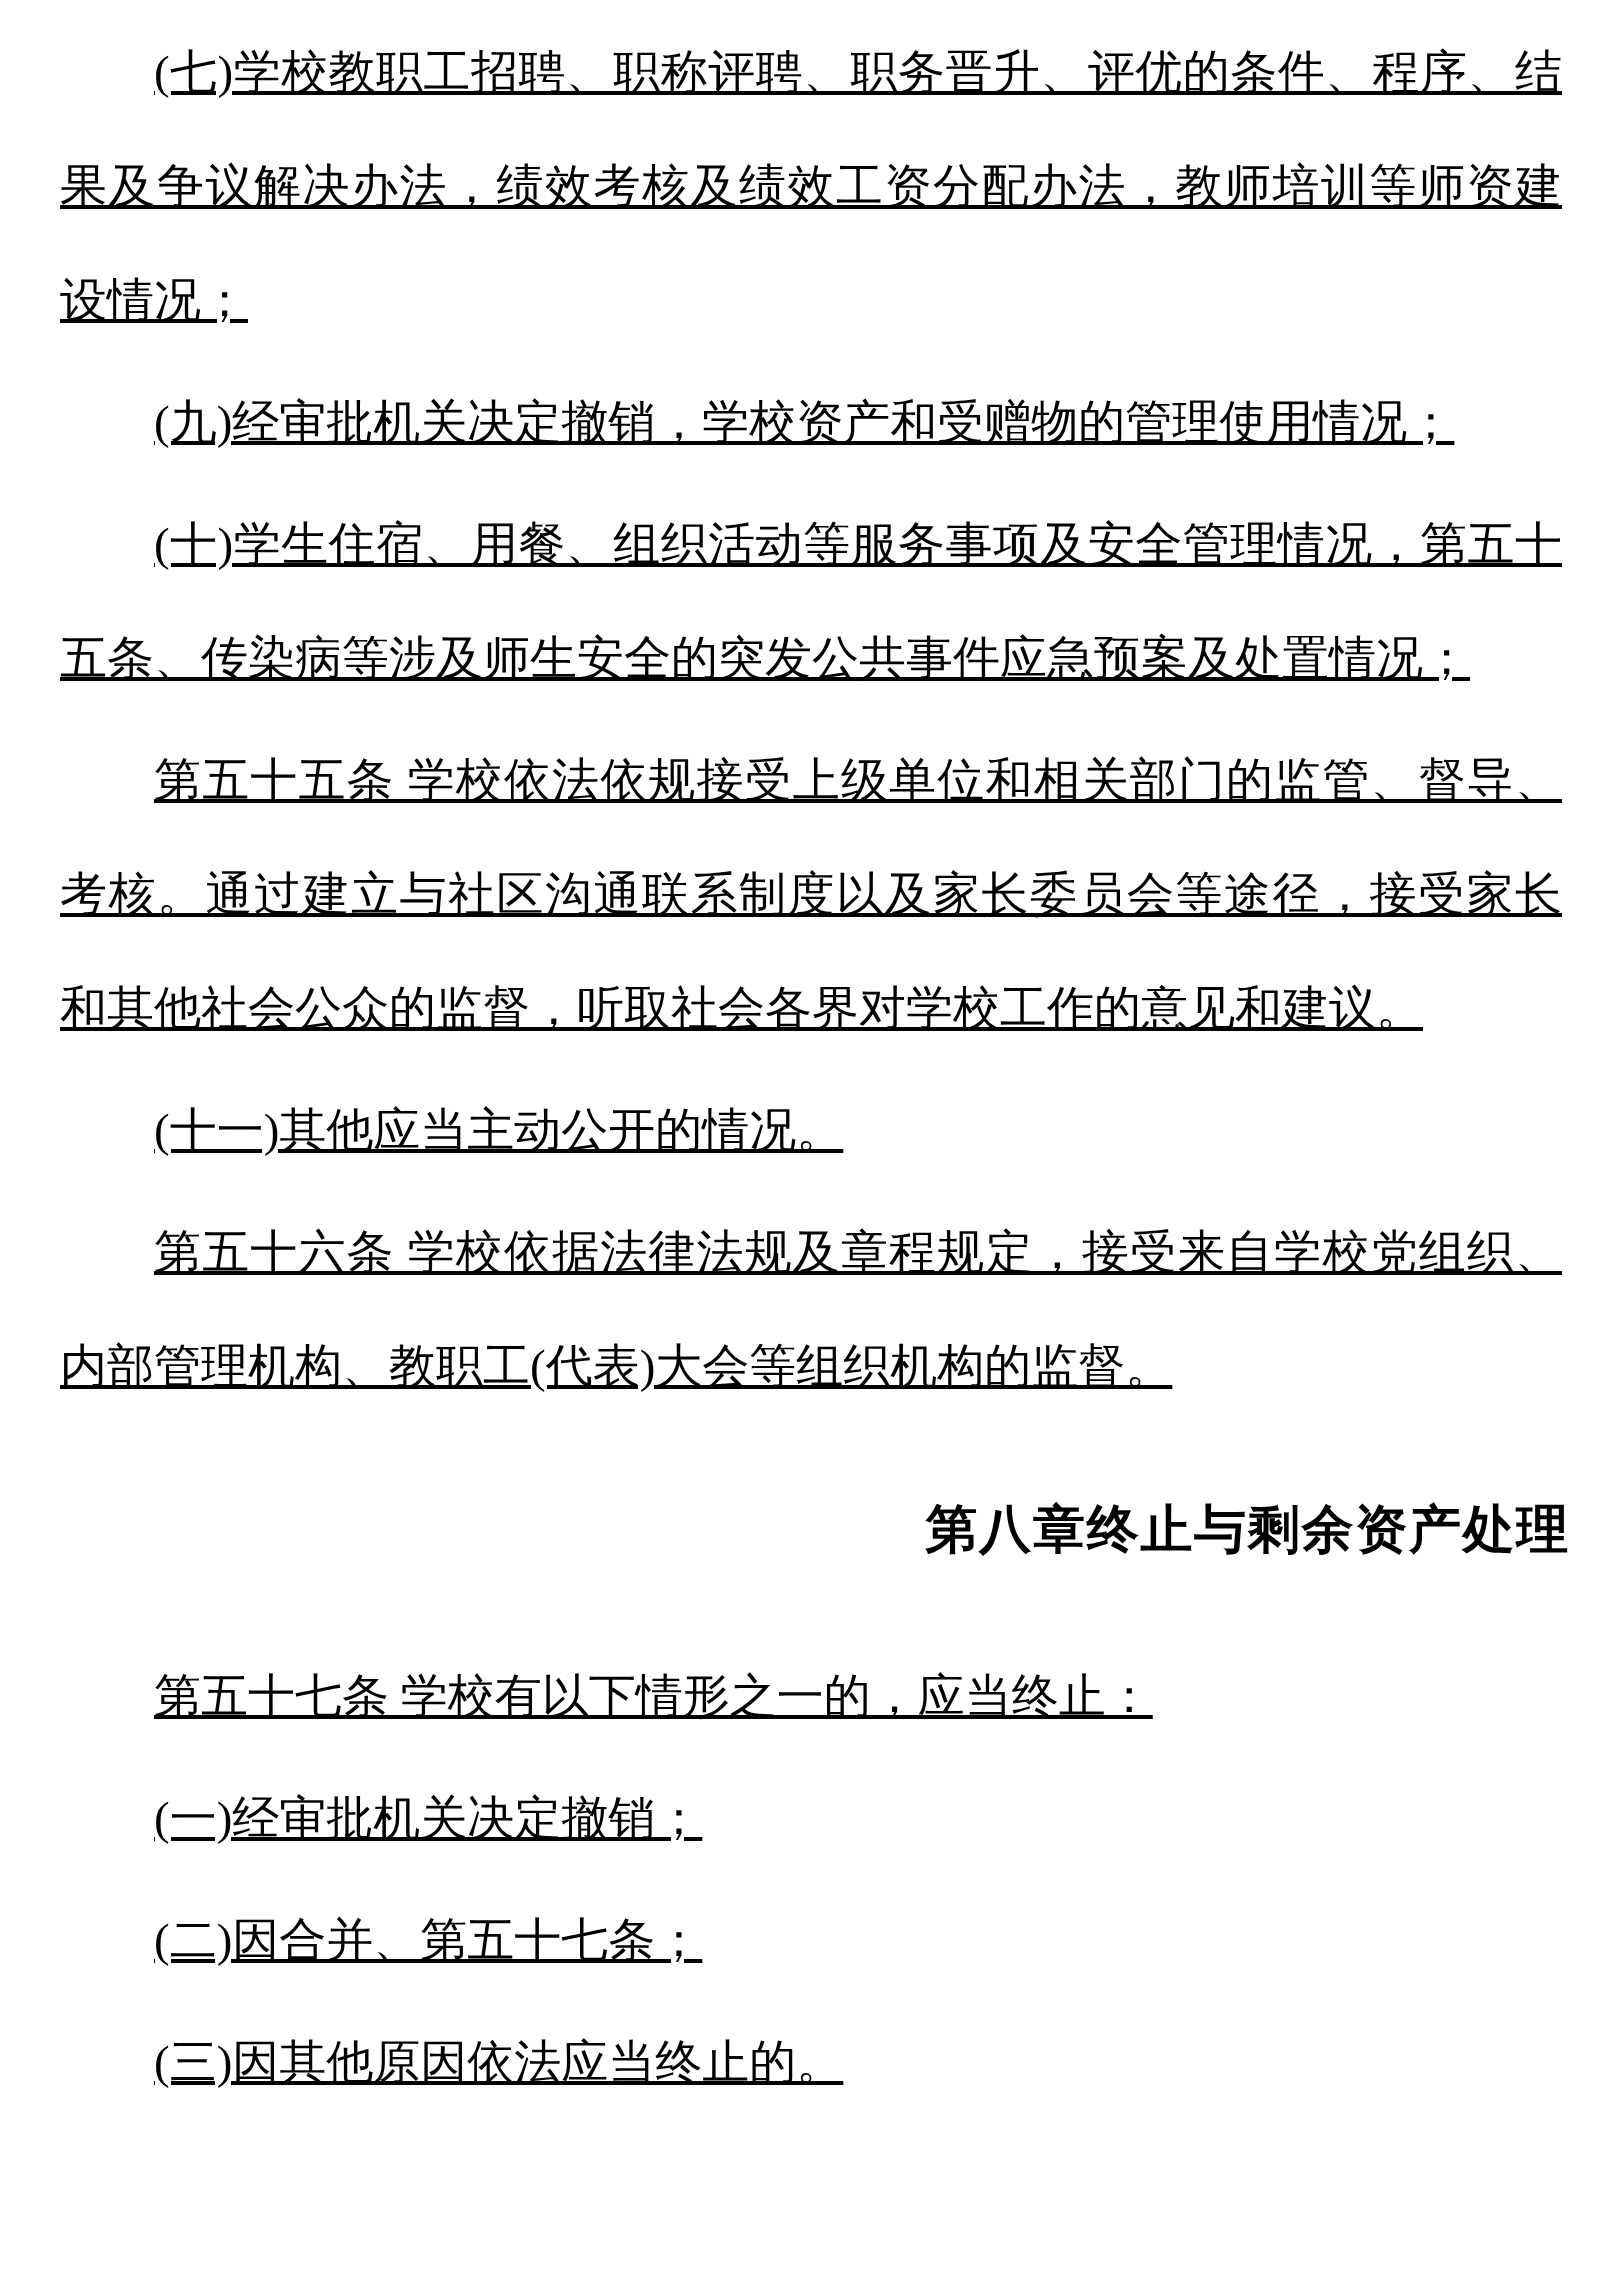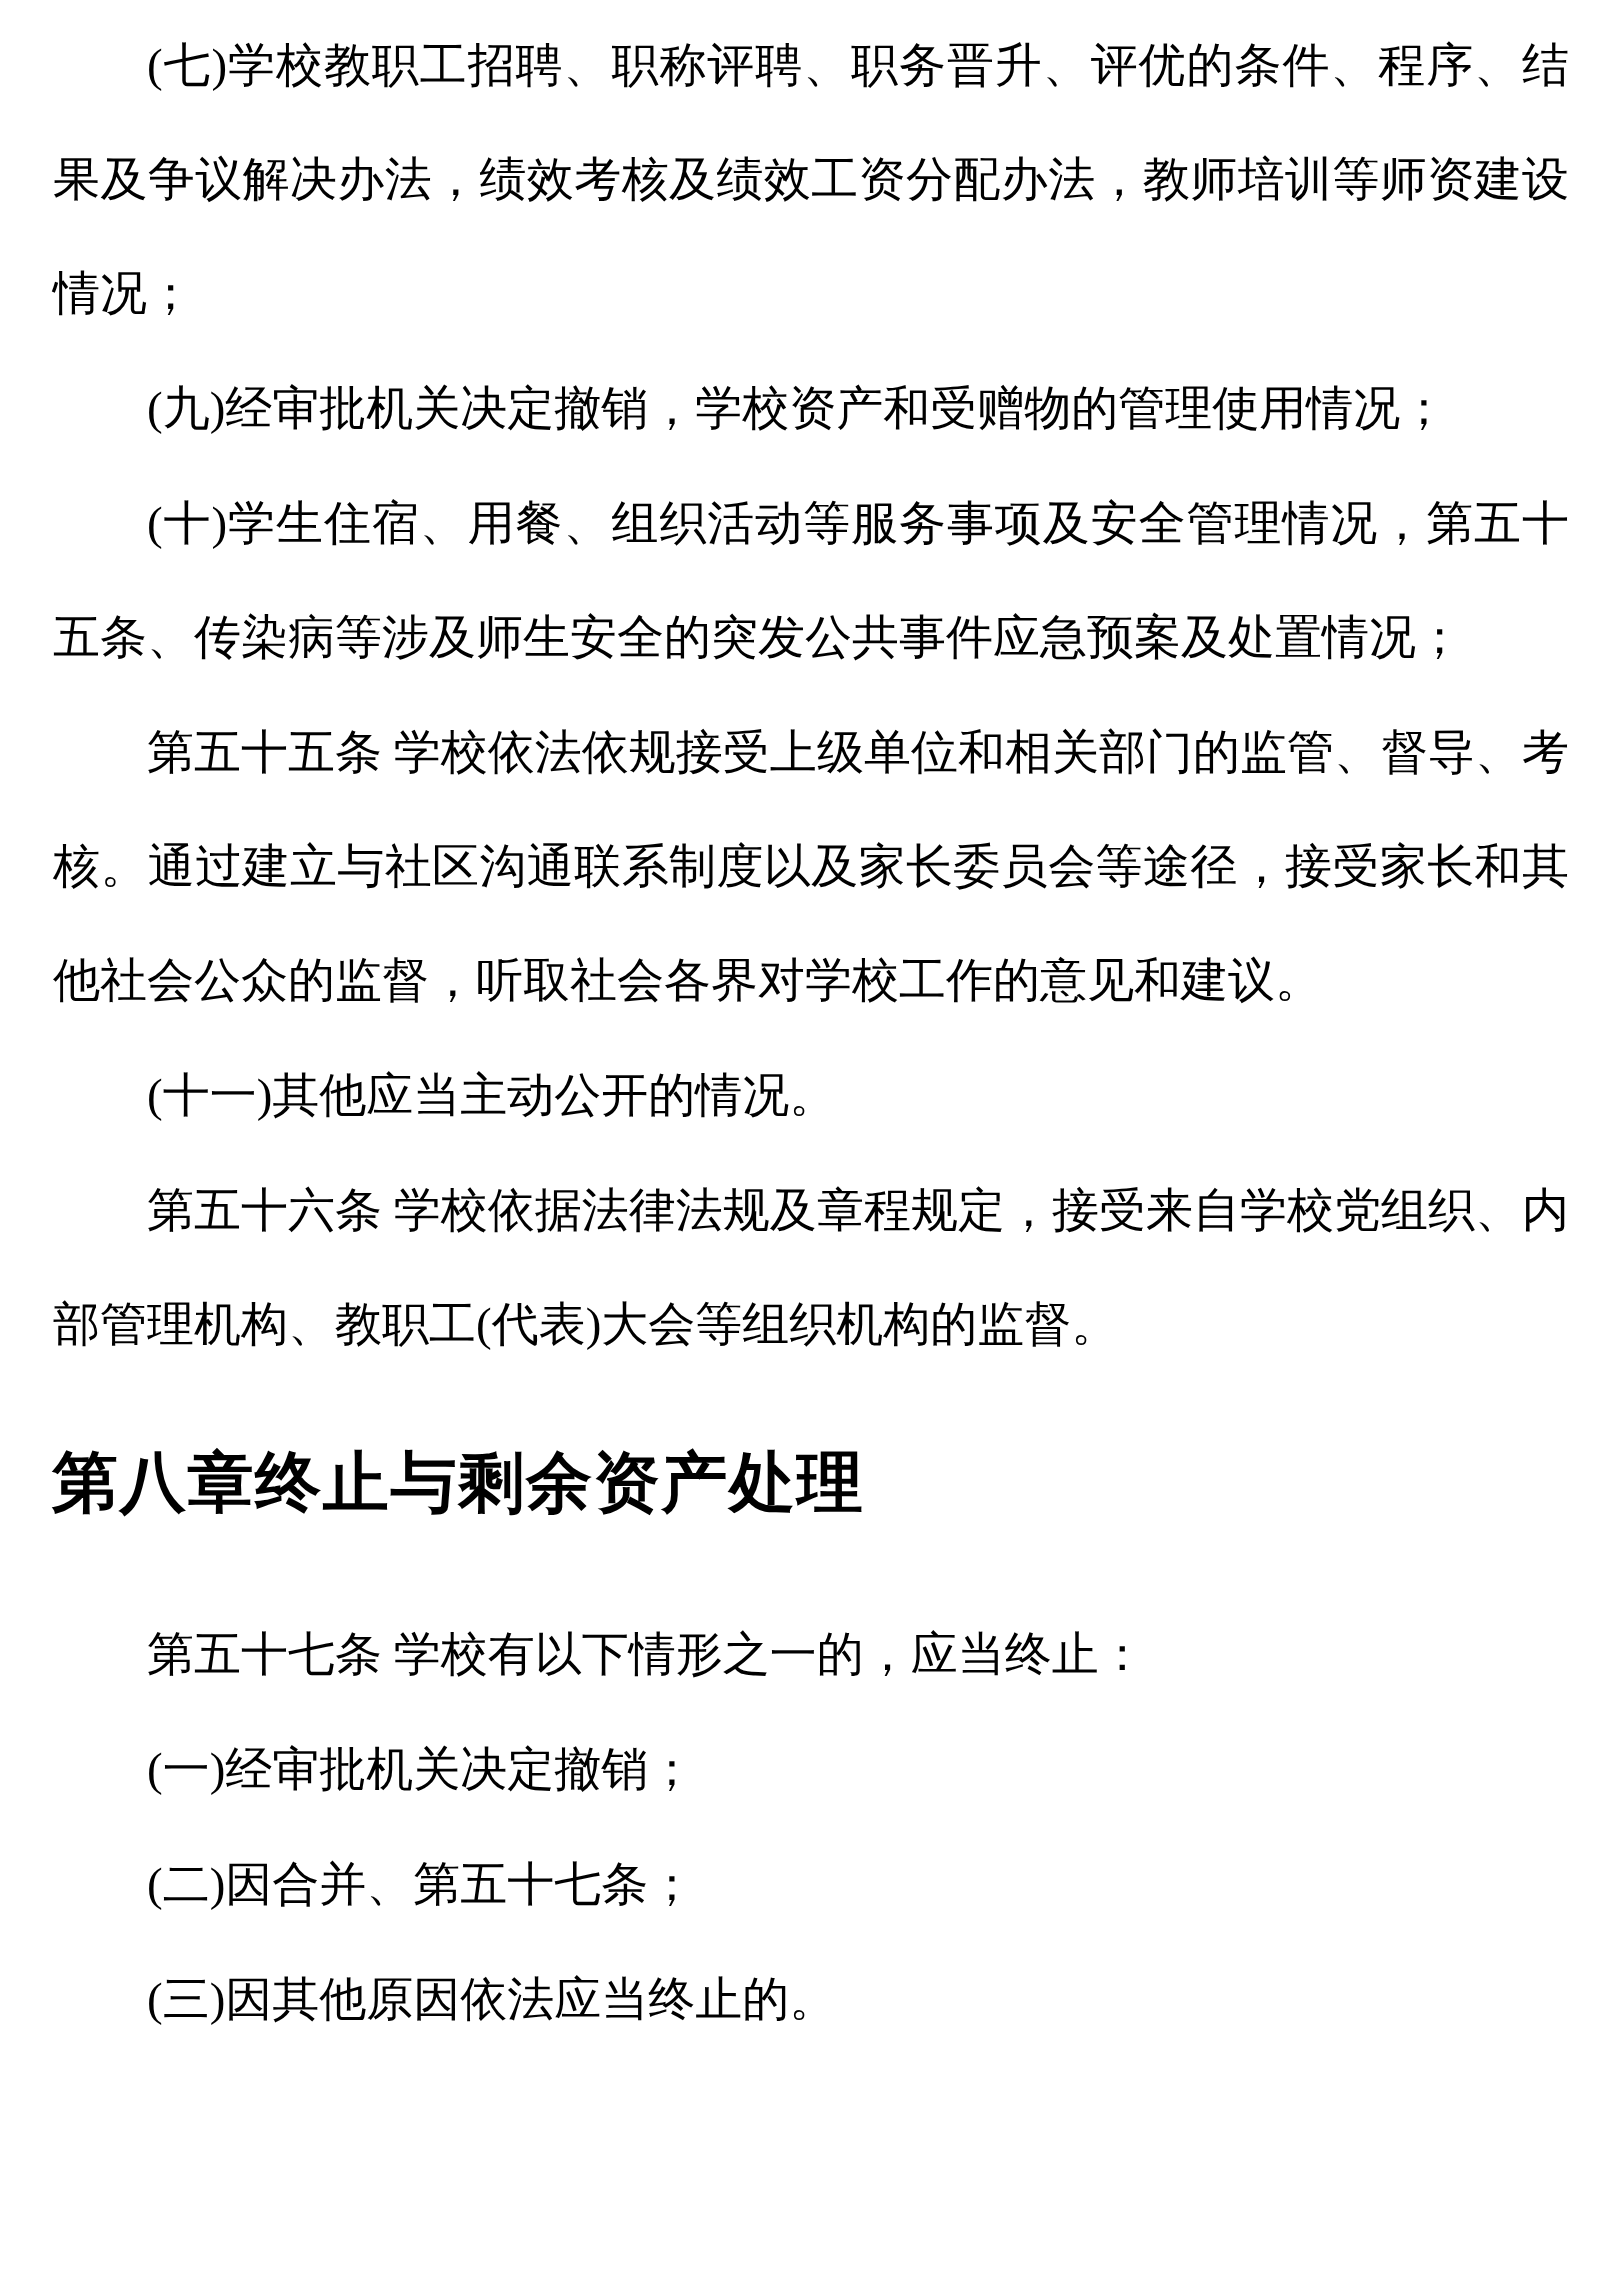--- a/index.html
+++ b/index.html
@@ -15,37 +15,37 @@
     box-sizing: border-box;
     padding: 7px 49px 0 52px;
     background: #ffffff;
     color: #000000;
     font-family: "Liberation Serif", "DejaVu Serif", serif;
     font-size: 47px;
     line-height: 114px;
     overflow: hidden;
   }
   p.body-para {
-    margin: 1px;
+    margin: 8px;
     text-align: justify;
     text-justify: inter-character;
     text-indent: 94px;
     word-break: normal;
     overflow-wrap: break-word;
+    text-decoration: underline;
   }
   h1.chapter-heading {
     margin: 50px 0 52px 0;
     padding: 0;
-    text-align: left;
+    text-align: right;
     text-indent: 0;
-    font-size: 66px;
+    font-size: 52px;
     font-weight: bold;
     line-height: 114px;
     letter-spacing: 1.7px;
-    font-family: Liberation Mono, monospace;
   }
 </style>
 </head>
 <body>
 
 <div class="page">
 
   <p class="body-para">(七)学校教职工招聘、职称评聘、职务晋升、评优的条件、程序、结果及争议解决办法，绩效考核及绩效工资分配办法，教师培训等师资建设情况；</p>
 
 

